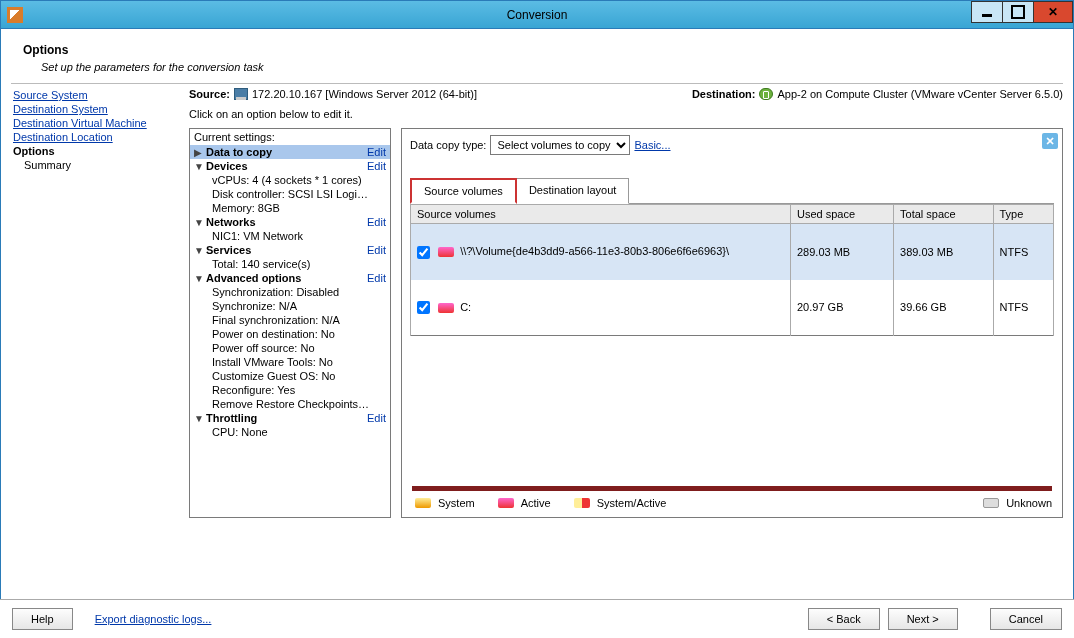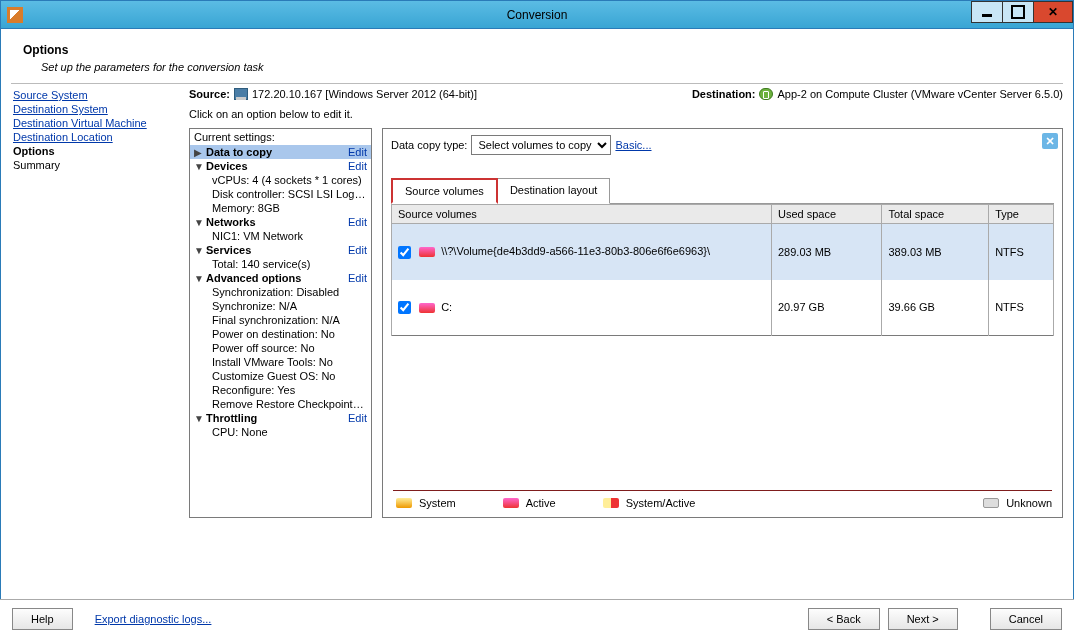--- a/index.html
+++ b/index.html
@@ -79,21 +79,21 @@
 .sidebar a {
   display: block;
   color: #0038aa;
   text-decoration: underline;
   padding: 1px 2px;
 }
 .sidebar .current {
   font-weight: bold; color: #000; text-decoration: none;
 }
 .sidebar .plain {
-  color:#000; text-decoration:none;
+  color:#000; text-decoration:none;margin-left:11px;
 }
 
 .content {
   flex: 1;
   border-top: 1px solid #bbb;
   padding: 4px 0 0 6px;
 }
 
 .src-dest {
   display: flex; align-items: center; gap: 4px;
@@ -106,21 +106,21 @@
 .small-icon.dest::after{content:"";position:absolute;left:3px;top:2px;width:4px;height:6px;border:1px solid #fff;border-radius:1px;}
 
 .hint { margin: 8px 0 8px 0; }
 
 .two-pane {
   display:flex; gap:10px;
 }
 
 
 .settings-pane {
-  width: 183px;
+  width: 202px;
   border: 1px solid #7a7a7a;
   background:#fff;
   height: 390px;
   overflow-y: scroll;
   position: relative;
 }
 .settings-head {
   padding: 2px 4px 2px 4px;
 }
 .settings-row {
@@ -201,23 +201,23 @@
 .tbl tr.r1 { background:#fff; }
 input[type=checkbox]{ vertical-align:middle; margin:0 2px 0 0;}
 
 .disk-icon { display:inline-block; width:16px;height:10px; background:linear-gradient(#f6c,#e33); border-radius:2px; vertical-align:middle; margin:0 3px;}
 .disk-icon.sys { background:linear-gradient(#fe9,#e90);}
 .disk-icon.unknown { background:#ddd; border:1px solid #999;}
 .disk-icon.sysact { background:linear-gradient(90deg,#fe9 50%, #e33 50%); }
 
 .legend {
   position:absolute; bottom:8px; left:10px; right:10px;
-  border-top:1px solid #7f1d1d;
+  border-top:5px solid #7f1d1d;
   padding-top:6px;
-  display:flex; gap:44px;
+  display:flex; gap:20px;
 }
 .legend-item { display:flex; align-items:center; gap:4px;}
 
 
 .bottom {
   position:absolute; bottom:0; left:0; right:0;
   border-top:1px solid #aaa;
   padding:8px 12px;
   display:flex; align-items:center;
   background:#fff;

